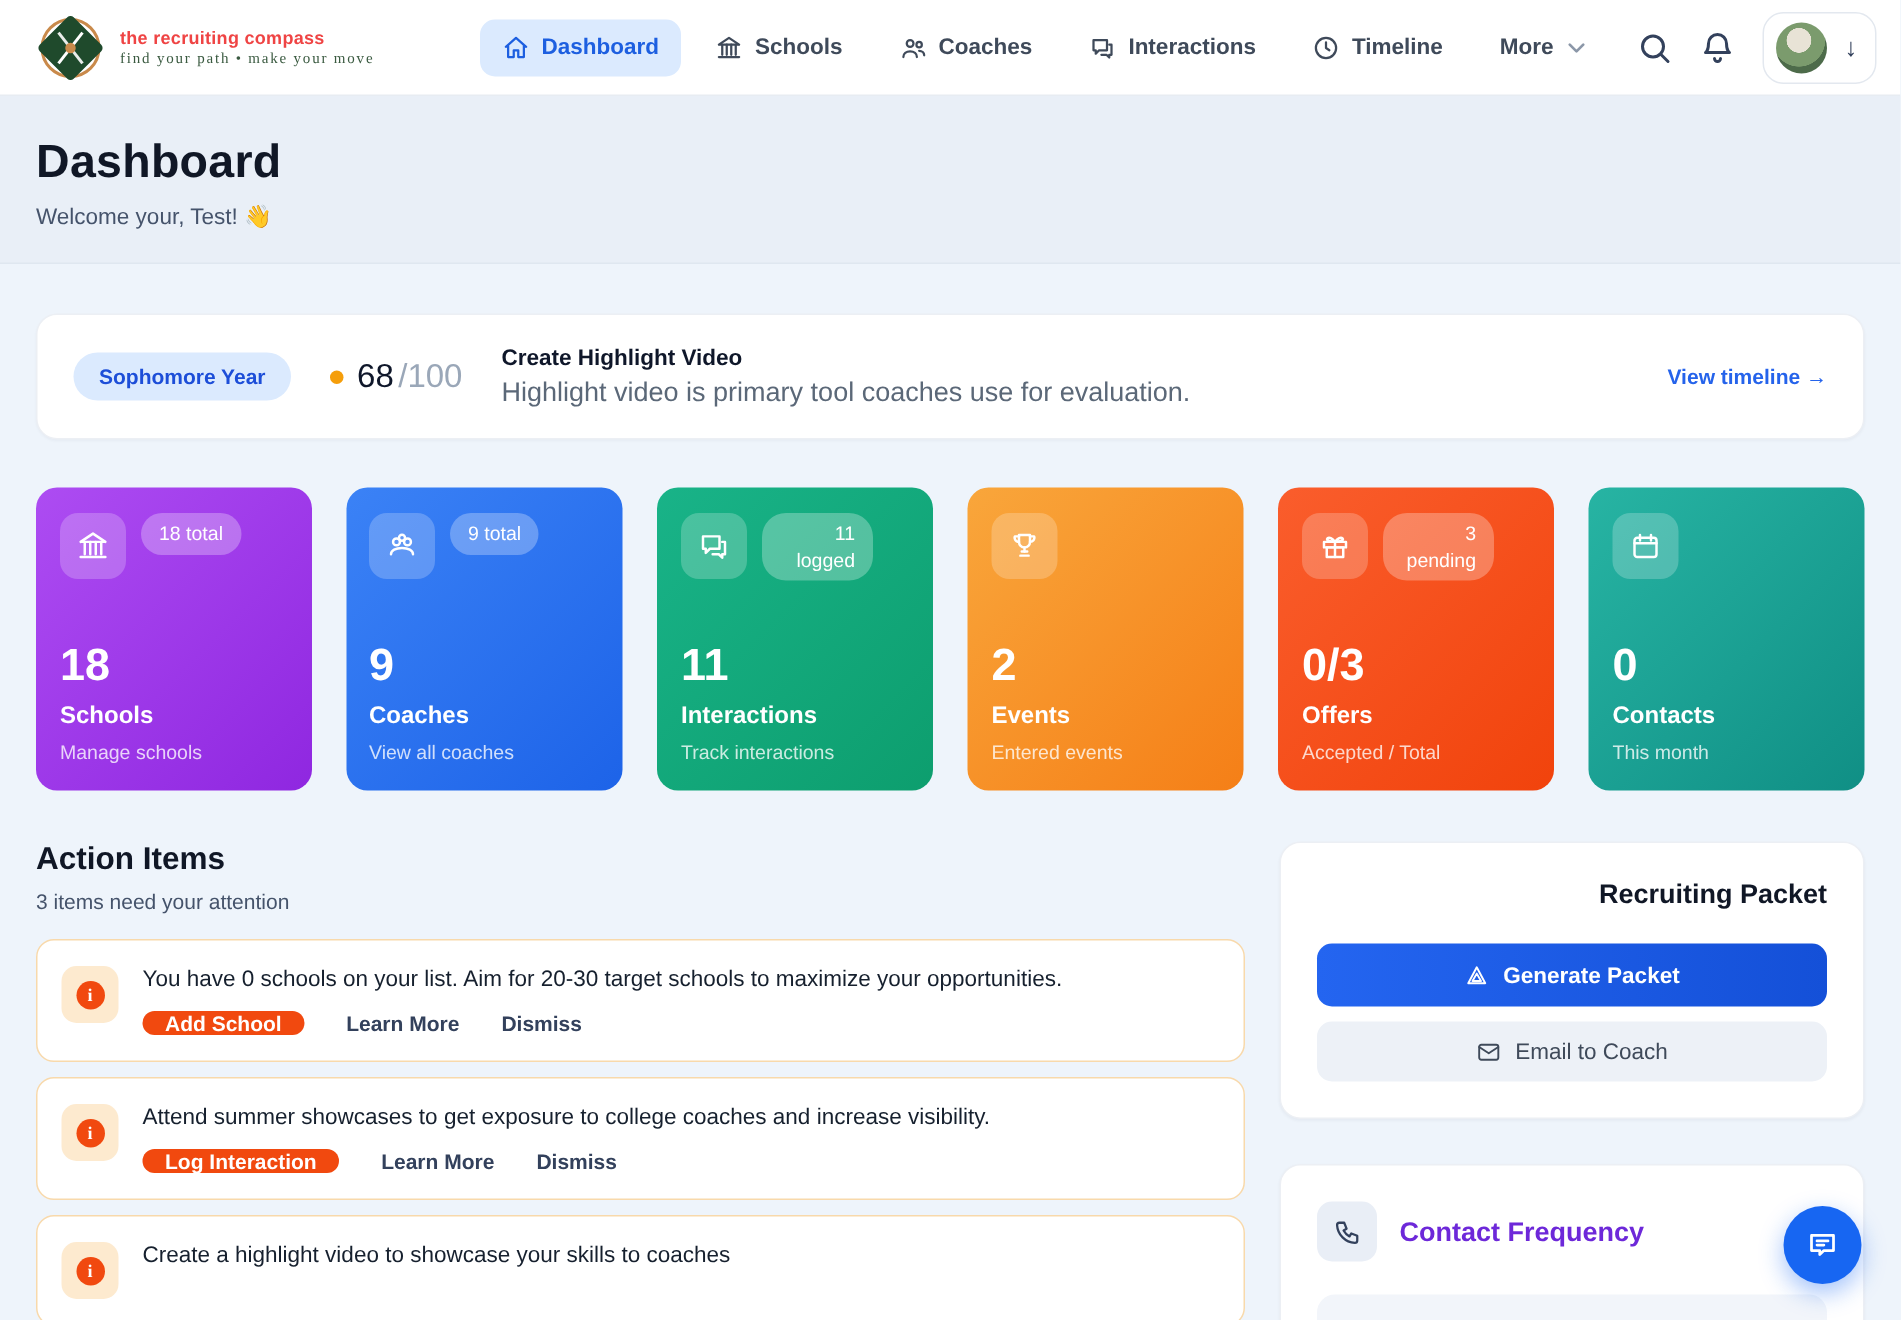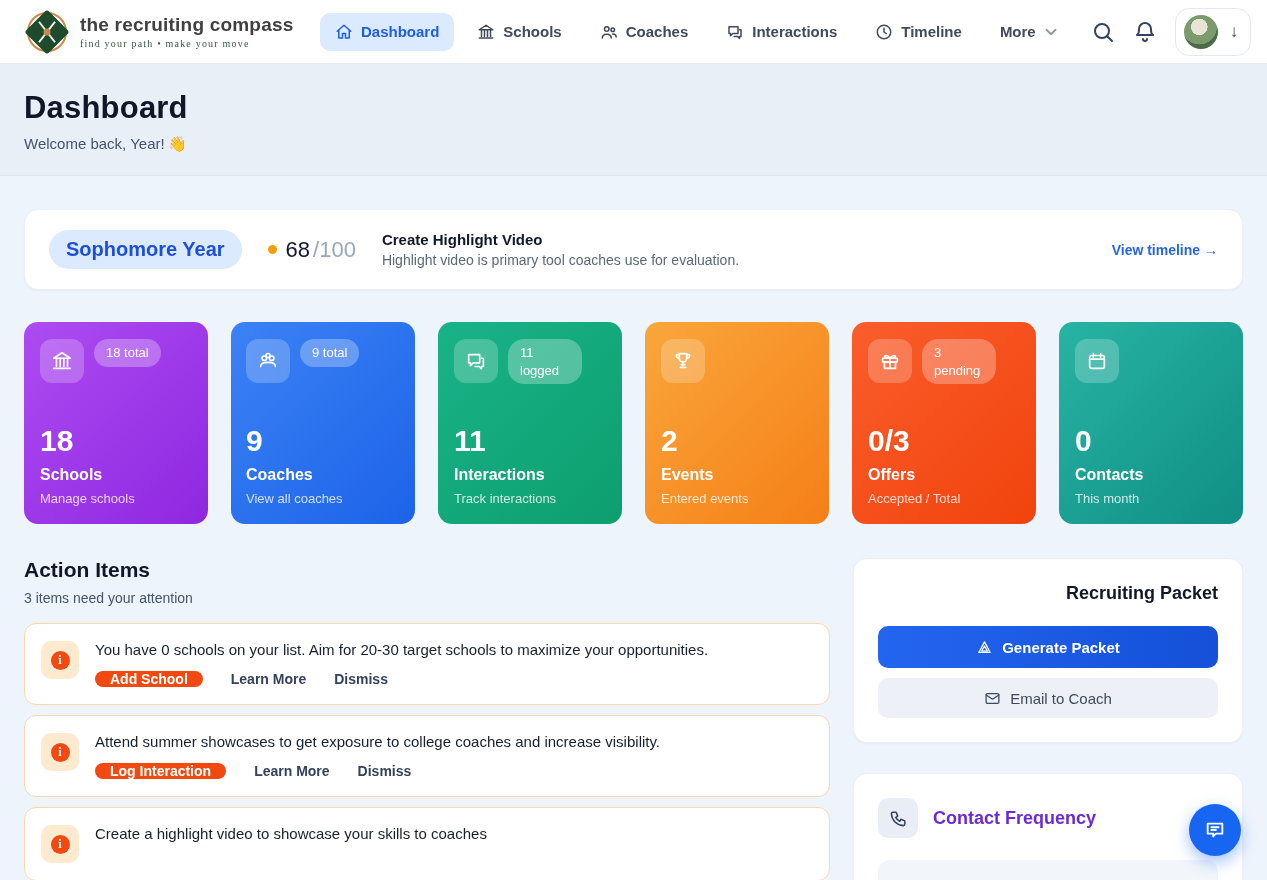--- a/index.html
+++ b/index.html
@@ -8,21 +8,21 @@
 
   
   .header { height:64px; background:#fff; border-bottom:1px solid #e7ecf2; display:flex; align-items:center; padding:0 24px; gap:16px; }
   .brand { display:flex; align-items:center; gap:10px; min-width:280px; }
   .logo-mark { width:46px; height:46px; position:relative; flex:0 0 auto; }
   .logo-ring { position:absolute; inset:3px; border:2px solid #c98a4b; border-radius:50%; }
   .logo-diamond { position:absolute; inset:7px; background:#1f4a2c; transform:rotate(45deg); border-radius:3px; }
   .logo-needle { position:absolute; left:50%; top:50%; width:2px; height:26px; background:#fff; transform:translate(-50%,-50%) rotate(38deg); }
   .logo-needle2 { position:absolute; left:50%; top:50%; width:2px; height:26px; background:#fff; transform:translate(-50%,-50%) rotate(-38deg); opacity:.9; }
   .logo-dot { position:absolute; left:50%; top:50%; width:7px; height:7px; background:#c98a4b; border-radius:50%; transform:translate(-50%,-50%); }
-  .brand-text .title { font-size:19px; font-weight:bold; color:#404040; letter-spacing:.2px; }
+  .brand-text .title { font-size:12px; font-weight:bold; color:#ef4444; letter-spacing:.2px; }
   .brand-text .tagline { font-family:"Liberation Serif", serif; font-size:10px; color:#3a5a40; letter-spacing:1.2px; margin-top:2px; }
 
   .nav { display:flex; align-items:center; gap:8px; flex:1; justify-content:center; }
   .nav-item { display:flex; align-items:center; gap:8px; padding:10px 15px; border-radius:10px; font-size:15px; color:#3f4a5a; font-weight:bold; cursor:pointer; white-space:nowrap; }
   .nav-item svg { width:18px; height:18px; }
   .nav-item.active { background:#dbeafe; color:#1d5fe0; }
   .nav-more { display:flex; align-items:center; gap:6px; }
 
   .header-actions { display:flex; align-items:center; gap:18px; }
   .icon-btn { width:24px; height:24px; color:#33415c; cursor:pointer; }
@@ -32,37 +32,37 @@
 
   
   .hero { background:#e9eff7; border-bottom:1px solid #dfe7f0; padding:26px 24px 22px; }
   .hero h1 { font-size:31px; font-weight:800; color:#101726; letter-spacing:.2px; }
   .hero .welcome { margin-top:9px; font-size:15px; color:#45536b; }
 
   
   .main { padding:33px 24px 0; }
 
   .milestone-card { background:#fff; border:1px solid #eceff4; border-radius:14px; padding:20px 24px; display:flex; align-items:center; gap:26px; box-shadow:0 1px 2px rgba(16,24,40,.04); }
-  .year-pill { background:#dbeafe; color:#1d4ed8; font-weight:bold; font-size:20px; padding:8px 17px; border-radius:999px; white-space:nowrap; }
+  .year-pill { background:#dbeafe; color:#1d4ed8; font-weight:bold; font-size:14px; padding:8px 17px; border-radius:999px; white-space:nowrap; }
   .score-wrap { display:flex; align-items:center; gap:9px; }
   .score-dot { width:9px; height:9px; border-radius:50%; background:#f59e0b; }
   .score-val { font-size:22px; font-weight:400; color:#0f172a; }
   .score-total { font-size:22px; color:#9aa7b8; font-weight:normal; }
   .milestone-text .m-title { font-size:15px; font-weight:bold; color:#0f172a; }
-  .milestone-text .m-desc { font-size:14px; color:#5b6878; margin-top:4px; }
+  .milestone-text .m-desc { font-size:18px; color:#5b6878; margin-top:4px; }
   .spacer { flex:1; }
   .timeline-link { color:#2563eb; font-size:14px; font-weight:bold; cursor:pointer; white-space:nowrap; }
 
   
   .stats-grid { display:grid; grid-template-columns:repeat(6,1fr); gap:23px; margin-top:32px; }
   .stat-card { border-radius:14px; padding:17px 16px 18px; color:#fff; min-height:202px; display:flex; flex-direction:column; cursor:pointer; }
   .stat-top { display:flex; align-items:flex-start; gap:10px; }
   .stat-icon { width:44px; height:44px; border-radius:12px; background:rgba(255,255,255,.22); display:flex; align-items:center; justify-content:center; flex:0 0 auto; }
   .stat-icon svg { width:22px; height:22px; }
-  .stat-badge { background:rgba(255,255,255,.28); border-radius:16px; padding:5px 12px; font-size:13px; line-height:1.35; max-width:74px; }
+  .stat-badge { background:rgba(255,255,255,.28); border-radius:16px; padding:5px 12px; font-size:13px; line-height:1.35; max-width:74px;text-align:right; }
   .stat-badge:empty { display:none; }
   .stat-value { font-size:30px; font-weight:800; margin-top:auto; }
   .stat-label { font-size:16px; font-weight:bold; margin-top:8px; }
   .stat-sub { font-size:13px; color:rgba(255,255,255,.78); margin-top:7px; }
   .c-purple { background:linear-gradient(135deg,#ad4cf2,#8f27e0); }
   .c-blue   { background:linear-gradient(135deg,#3b82f6,#1d63e8);padding-left:15px; }
   .c-green  { background:linear-gradient(135deg,#19b388,#0d9e6e); }
   .c-orange { background:linear-gradient(135deg,#f9a63b,#f57f17); }
   .c-red    { background:linear-gradient(135deg,#fa5d2c,#f1430c); }
   .c-teal   { background:linear-gradient(135deg,#27b4a3,#108f85); }
@@ -179,21 +179,21 @@
       </svg>
     <div class="avatar-box">
       <div class="avatar"></div>
       <span class="avatar-caret">↓</span>
     </div>
   </div>
 </header>
 
 <section class="hero">
   <h1>Dashboard</h1>
-  <div class="welcome">Welcome back, Year! 👋</div>
+  <div class="welcome">Welcome your, Test! 👋</div>
 </section>
 
 <main class="main">
 
   <div class="milestone-card">
     <span class="year-pill">Sophomore Year</span>
     <div class="score-wrap">
       <span class="score-dot"></span>
       <span class="score-val">68</span>
         <span class="score-total" style="margin-left:-6px;">/100</span>

